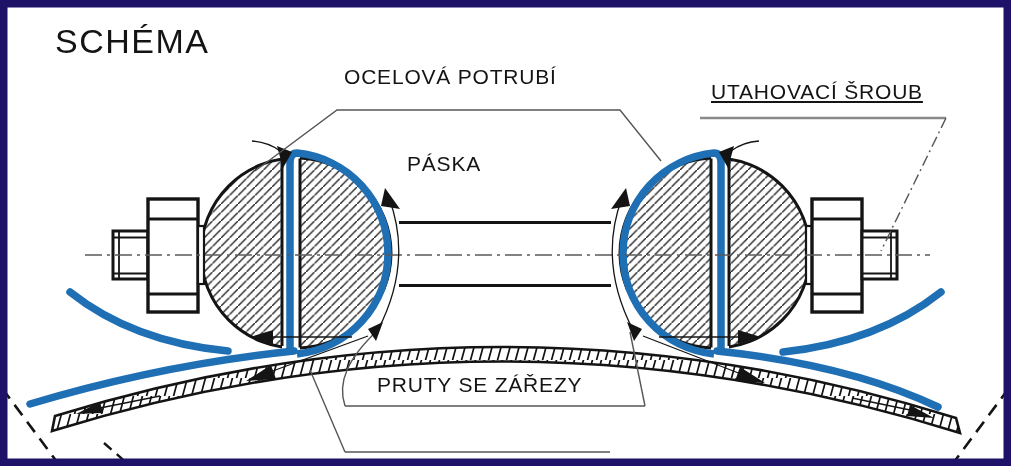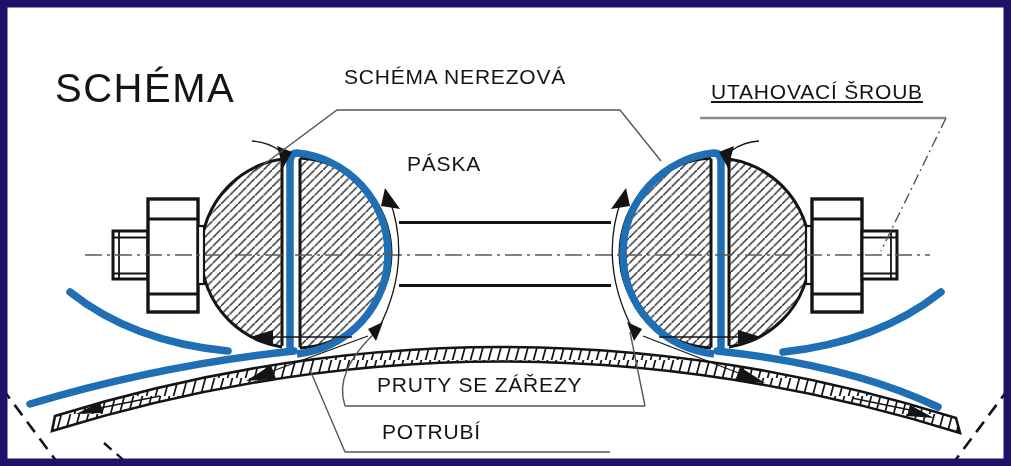--- a/index.html
+++ b/index.html
@@ -12,21 +12,21 @@
   }
   svg{position:absolute;left:0;top:0;}
   .lbl{
     position:absolute;
     color:#141414;
     white-space:nowrap;
     letter-spacing:0.8px;
     line-height:1;
     user-select:none;
   }
-  .title{font-size:40px;letter-spacing:1.5px;margin-top:44px;}
+  .title{font-size:34px;letter-spacing:1.5px;}
   .anno{font-size:21px;}
 </style>
 </head>
 <body>
 
 <div class="frame">
 
   <svg width="1011" height="466" viewBox="0 0 1011 466">
     <defs>
       <pattern id="hatchRod" width="8.5" height="8.5" patternUnits="userSpaceOnUse">
@@ -152,23 +152,22 @@
     </g>
 
     <polygon points="383,322 368,329 376,341" fill="#141414"></polygon>
     <polygon points="627,322 642,329 634,341" fill="#141414"></polygon>
 
     <rect x="3.5" y="3.5" width="1004" height="459" fill="none" stroke="#1d1168" stroke-width="8"></rect>
   </svg>
 
   <div class="lbl title" style="left:55px;top:24px;">SCHÉMA</div>
 
-  <div class="lbl anno" style="left:344px;top:66px;">SCHÉMA NEREZOVÁ</div>
+  <div class="lbl anno" style="left:344px;top:66px;">OCELOVÁ POTRUBÍ</div>
 
   <div class="lbl anno" style="left:407px;top:123px;margin-top:30px;">PÁSKA</div>
 
   <div class="lbl anno" style="left:711px;top:81px;text-decoration:underline;">UTAHOVACÍ ŠROUB</div>
 
   <div class="lbl anno" style="left:377px;top:374px;">PRUTY SE ZÁŘEZY</div>
 
-  <div class="lbl anno" style="left:382px;top:421px;">POTRUBÍ</div>
 
 </div>
 
 </body></html>

